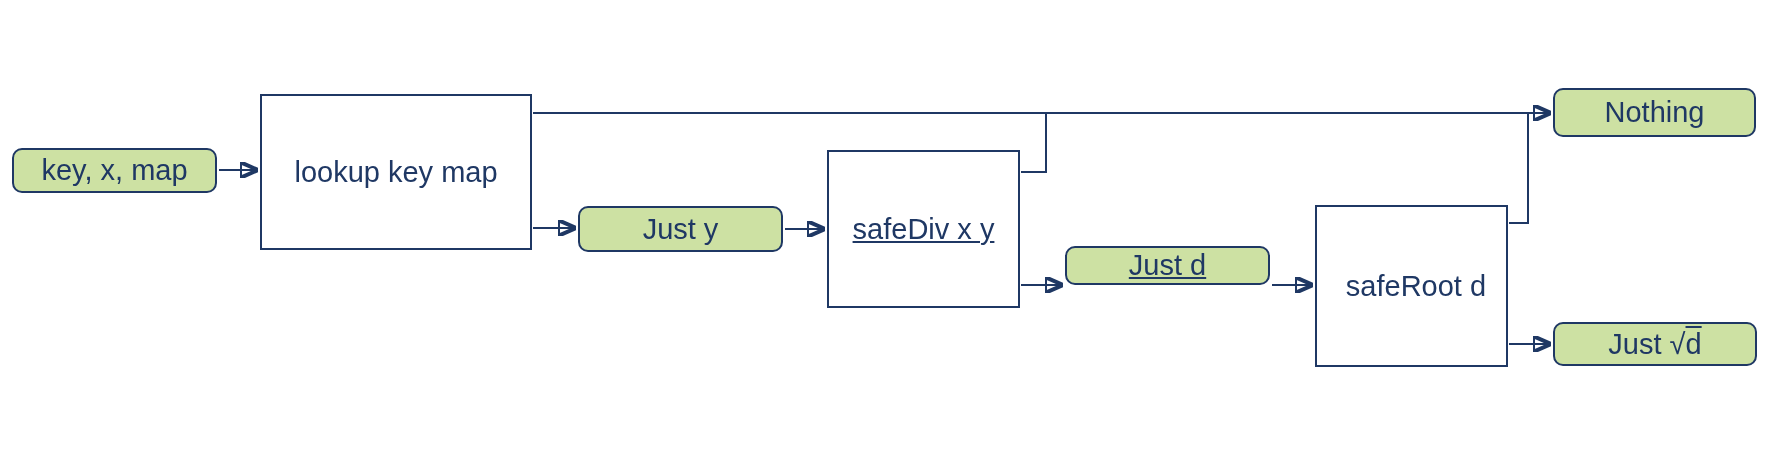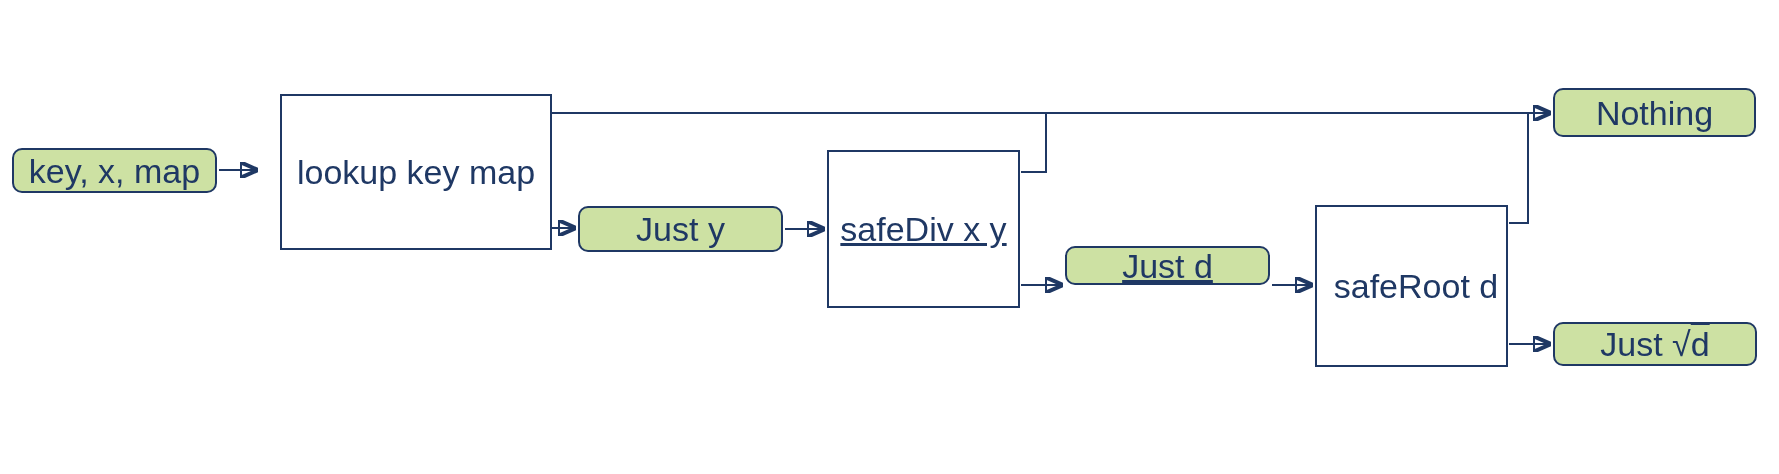--- a/index.html
+++ b/index.html
@@ -15,21 +15,21 @@
     font-family:"Liberation Sans", sans-serif;
     overflow:hidden;
   }
   svg.edges{position:absolute;left:0;top:0;width:1779px;height:474px;}
   svg.edges path{stroke:var(--navy);stroke-width:2;fill:none;}
   .node{
     position:absolute;
     display:flex;align-items:center;justify-content:center;
     box-sizing:border-box;
     color:var(--navy);
-    font-size:34px;
+    font-size:29px;
     line-height:1;
     white-space:nowrap;
   }
   .process{
     background:#fff;
     border:2px solid var(--navy);
   }
   .value{
     background:var(--green);
     border:2px solid var(--navy);
@@ -56,21 +56,21 @@
     <path d="M1272,285 H1311" marker-end="url(#arrow)"></path>
     <path d="M1509,344 H1549" marker-end="url(#arrow)"></path>
 
     <path d="M533,113 H1549" marker-end="url(#arrow)"></path>
     <path d="M1021,172 H1046 V113"></path>
     <path d="M1509,223 H1528 V113"></path>
   </svg>
 
   <div class="node value" style="left:12px;top:148px;width:205px;height:45px;">key, x, map</div>
 
-  <div class="node process" style="left:260px;top:94px;width:272px;height:156px;margin-left:20px;">lookup key map</div>
+  <div class="node process" style="left:260px;top:94px;width:272px;height:156px;">lookup key map</div>
 
   <div class="node value" style="left:578px;top:206px;width:205px;height:46px;">Just y</div>
 
   <div class="node process" style="left:827px;top:150px;width:193px;height:158px;text-decoration:underline;">safeDiv x y</div>
 
   <div class="node value" style="left:1065px;top:246px;width:205px;height:39px;text-decoration:underline;">Just d</div>
 
   <div class="node process" style="left:1315px;top:205px;width:193px;height:162px;padding-left:9px;">safeRoot d</div>
 
   <div class="node value" style="left:1553px;top:88px;width:203px;height:49px;">Nothing</div>

